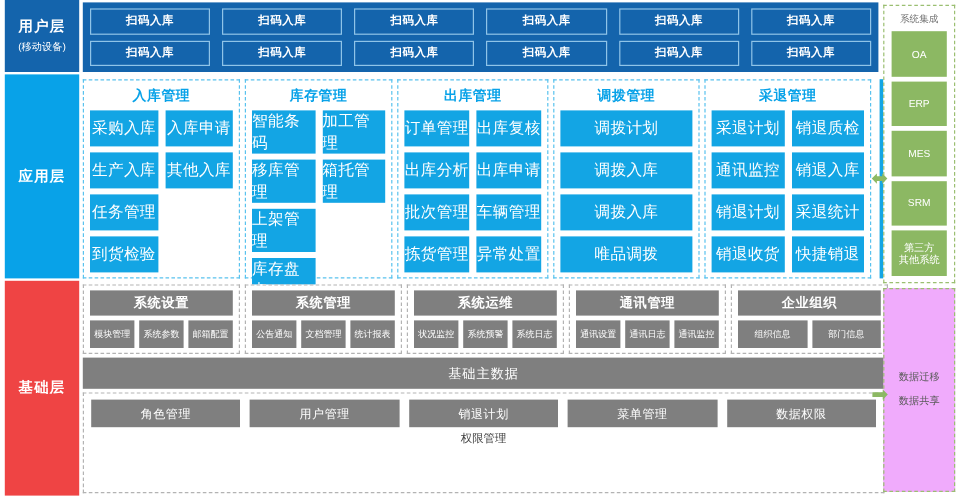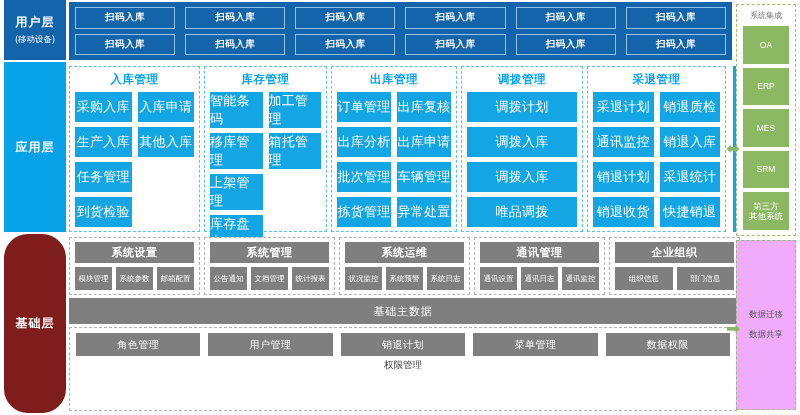--- a/index.html
+++ b/index.html
@@ -123,21 +123,21 @@
     font-weight: bold;
     display: flex;
     flex-direction: column;
     align-items: center;
     justify-content: center;
     line-height: 1.25;
   }
 
   
   .base-row { flex: 1; }
-  .base-label { background: #7f1d1d; border-radius: 24px; }
+  .base-label { background: #ef4444; }
   .base-body {
     flex: 1;
     display: flex;
     flex-direction: column;
     gap: 3px;
     padding: 3px 0 4px 0;
   }
   .base-top {
     display: flex;
     gap: 4px;

